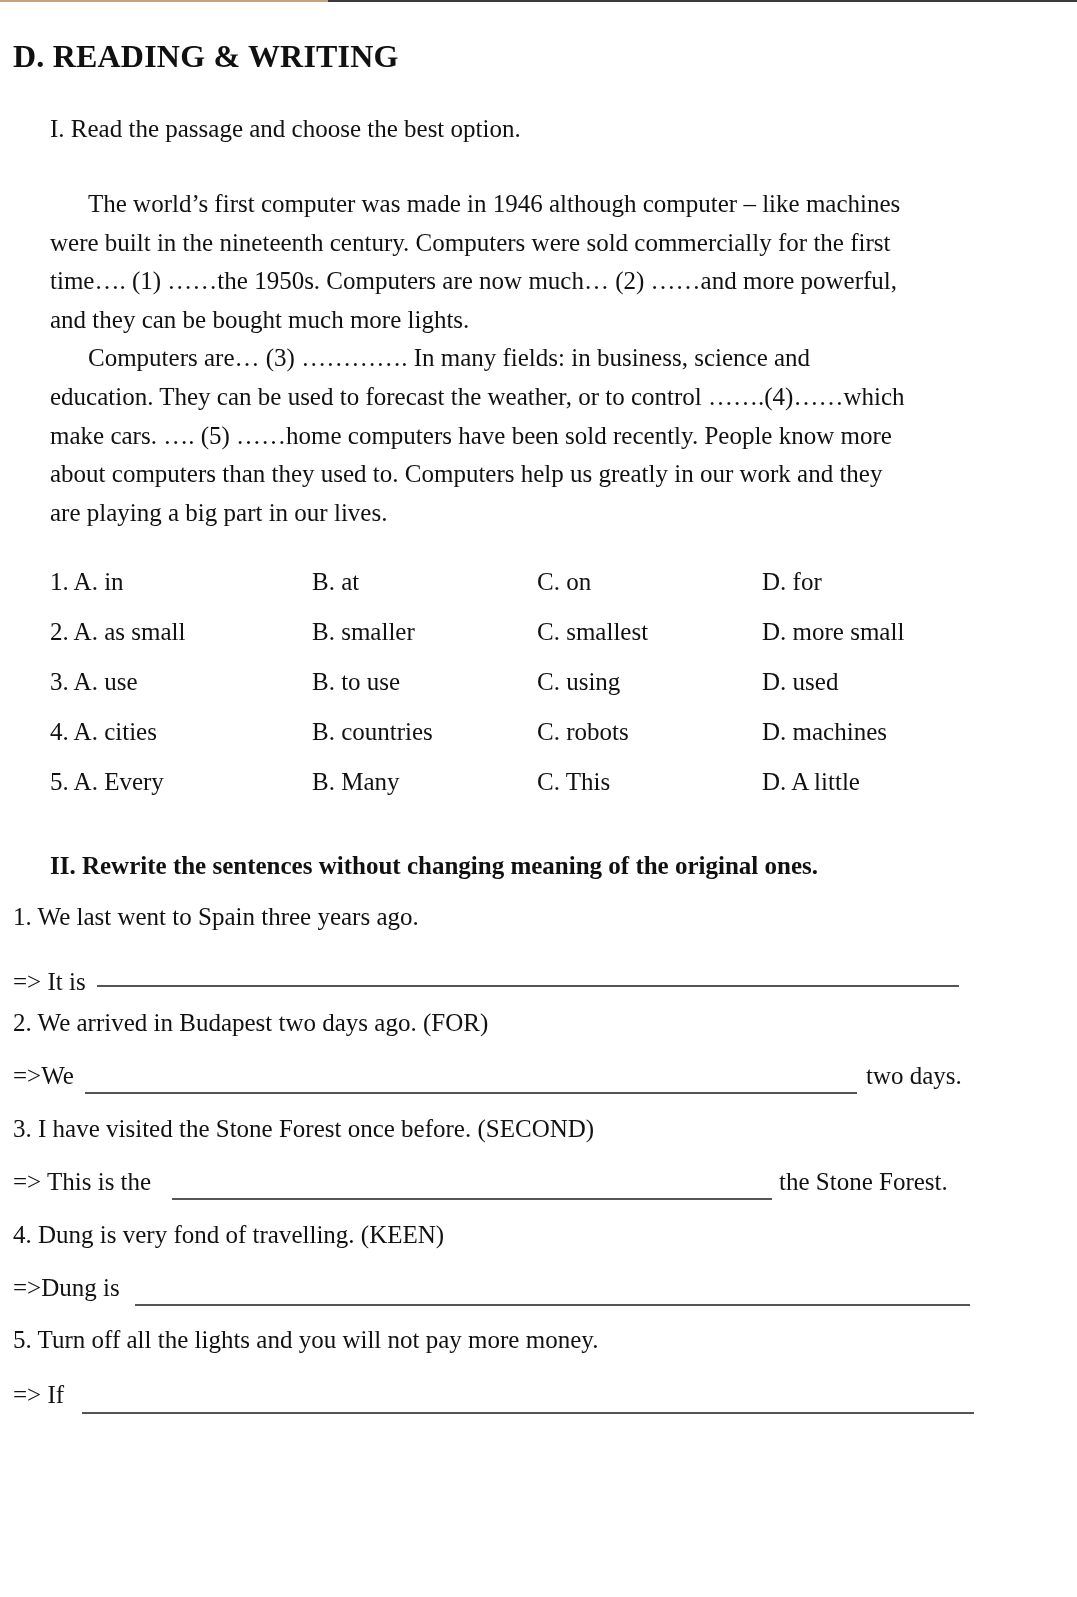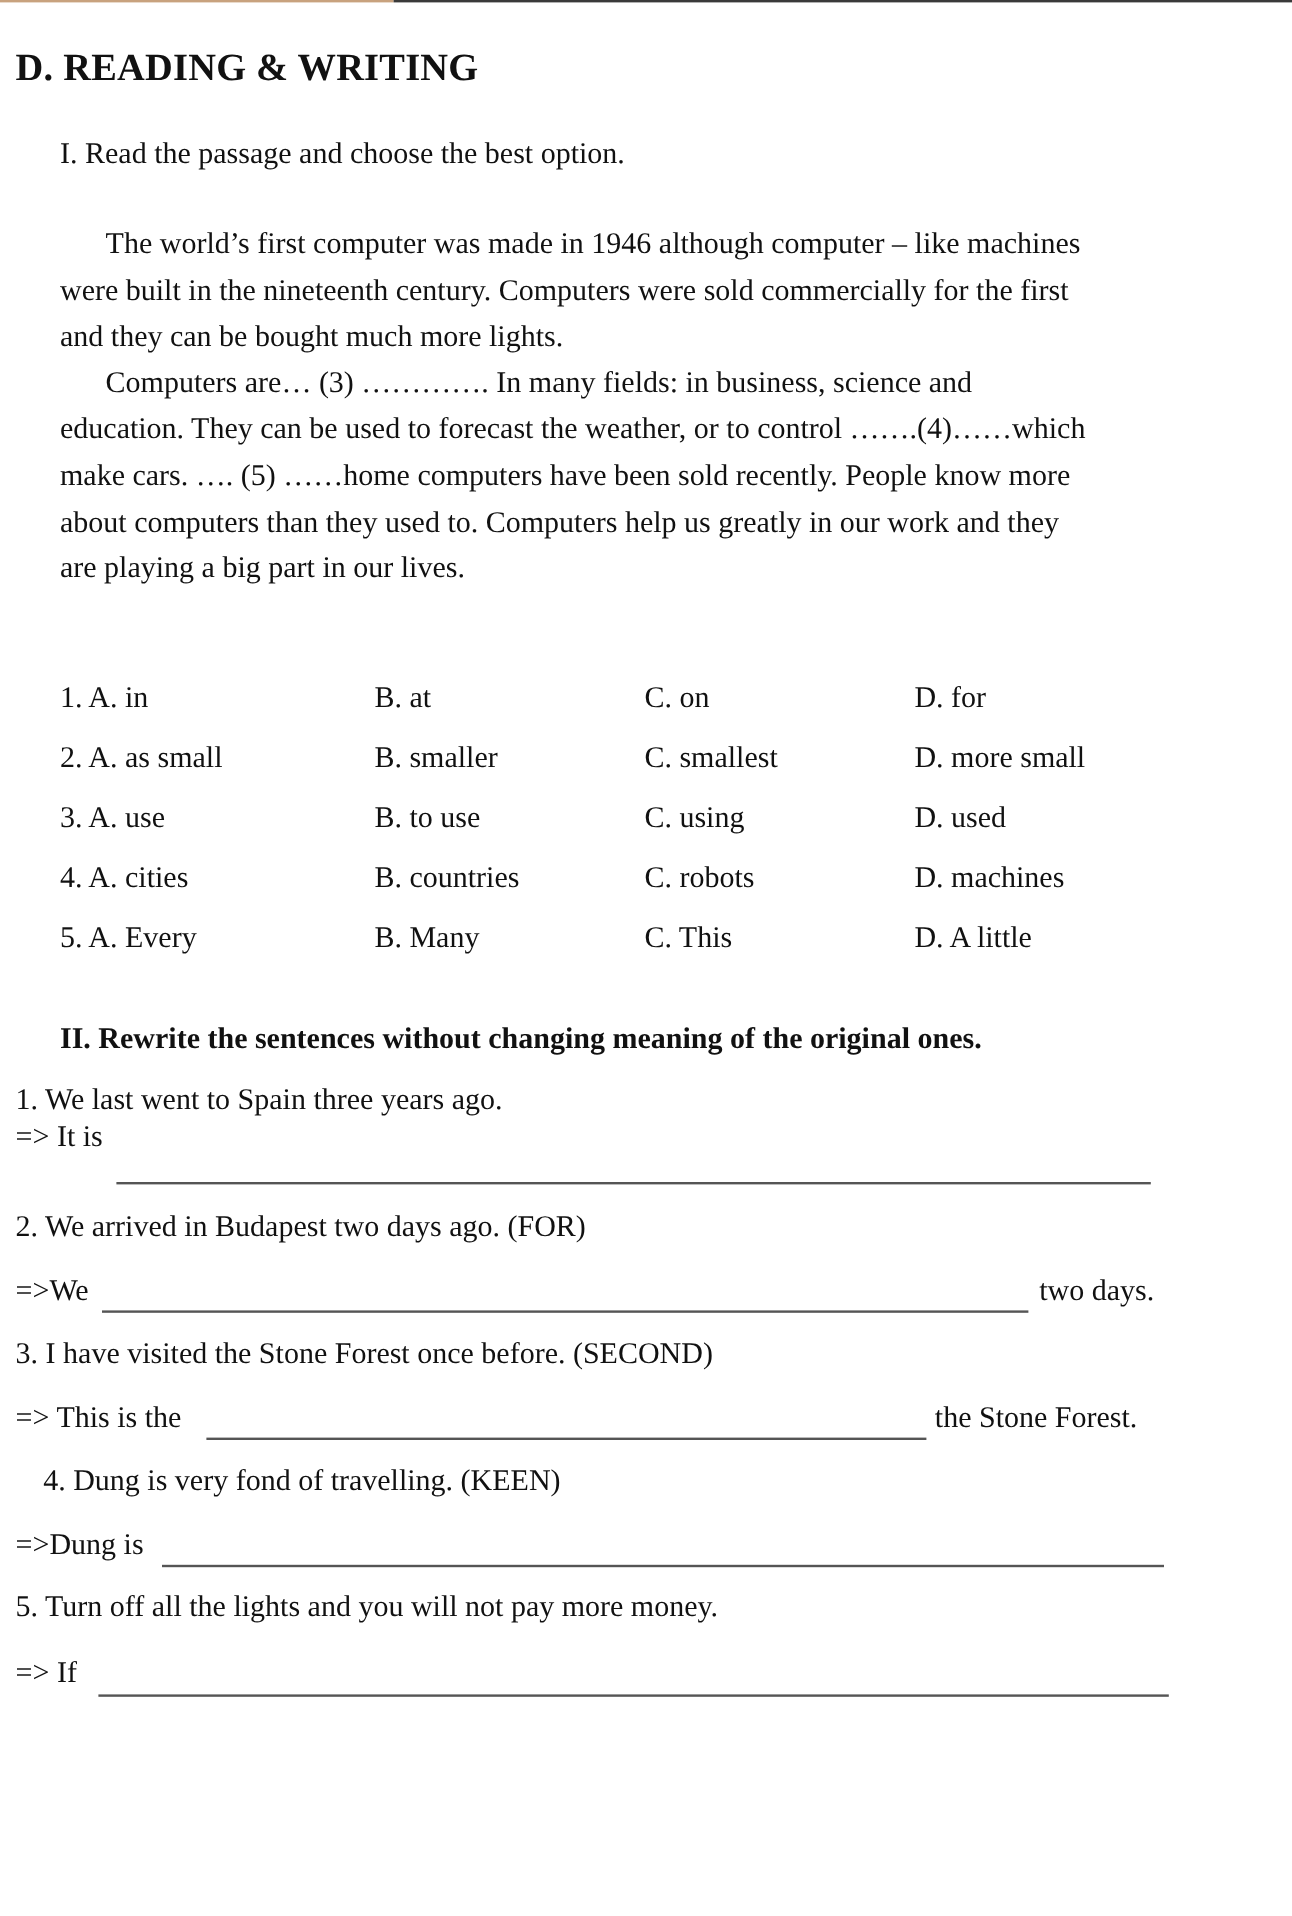--- a/index.html
+++ b/index.html
@@ -82,20 +82,21 @@
   <div class="seg-b" style="background:#3a3a3a"></div>
 </div>
 
 <div class="abs h1">D. READING &amp; WRITING</div>
 
 <div class="abs h2">I. Read the passage and choose the best option.</div>
 
 <div class="passage">
   <span class="line indent">The world’s first computer was made in 1946 although computer – like machines</span>
   <span class="line">were built in the nineteenth century. Computers were sold commercially for the first</span>
+  <span class="line">time…. (1) ……the 1950s. Computers are now much… (2) ……and more powerful,</span>
   <span class="line">and they can be bought much more lights.</span>
   <span class="line indent">Computers are… (3) …………. In many fields: in business, science and</span>
   <span class="line">education. They can be used to forecast the weather, or to control …….(4)……which</span>
   <span class="line">make cars.   …. (5) ……home computers have been sold recently. People know more</span>
   <span class="line">about computers than they used to. Computers help us greatly in our work and they</span>
   <span class="line">are playing a big part in our lives.</span>
 </div>
 
 <div class="options">
   <div class="opt-row">
@@ -126,32 +127,32 @@
     <span class="c0">5. A. Every</span>
     <span class="c1">B. Many</span>
     <span class="c2">C. This</span>
     <span class="c3">D. A little</span>
   </div>
 </div>
 
 <div class="abs section2-title">II. Rewrite the sentences without changing meaning of the original ones.</div>
 
 <div class="abs rw" style="left:13px; top:903px;">1. We last went to Spain three years ago.</div>
-<div class="abs rw" style="left:13px; top:934px;">=&gt; It is</div>
+<div class="abs rw" style="left:13px; top:968px;">=&gt; It is</div>
 <div class="blank" style="left:97px; top:985px; width:862px;"></div>
 
 <div class="abs rw" style="left:13px; top:1009px;">2. We arrived in Budapest two days ago. (FOR)</div>
 <div class="abs rw" style="left:13px; top:1062px;">=&gt;We</div>
 <div class="blank" style="left:85px; top:1092px; width:772px;"></div>
 <div class="abs rw" style="left:866px; top:1062px;">two days.</div>
 
 <div class="abs rw" style="left:13px; top:1115px;">3. I have visited the Stone Forest once before. (SECOND)</div>
 <div class="abs rw" style="left:13px; top:1168px;">=&gt; This is the</div>
 <div class="blank" style="left:172px; top:1198px; width:600px;"></div>
 <div class="abs rw" style="left:779px; top:1168px;">the Stone Forest.</div>
 
-<div class="abs rw" style="left:13px; top:1221px;margin-left:23px;">4. Dung is very fond of travelling. (KEEN)</div>
+<div class="abs rw" style="left:13px; top:1221px;">4. Dung is very fond of travelling. (KEEN)</div>
 <div class="abs rw" style="left:13px; top:1274px;">=&gt;Dung is</div>
 <div class="blank" style="left:135px; top:1304px; width:835px;"></div>
 
 <div class="abs rw" style="left:13px; top:1326px;">5. Turn off all the lights and you will not pay more money.</div>
 <div class="abs rw" style="left:13px; top:1381px;">=&gt; If</div>
 <div class="blank" style="left:82px; top:1412px; width:892px;"></div>
 
 </body></html>

